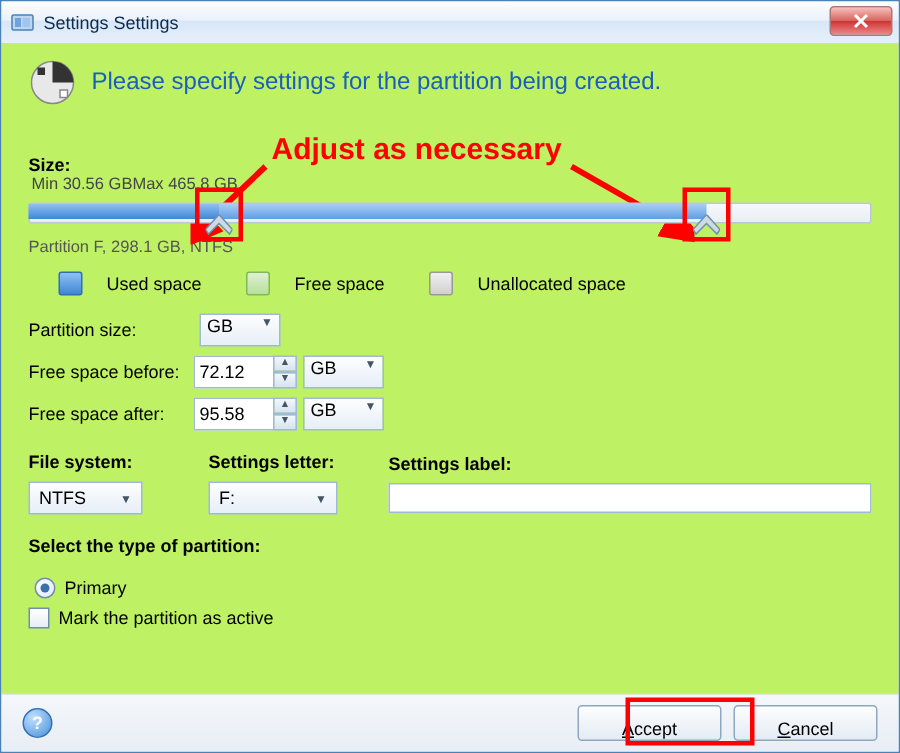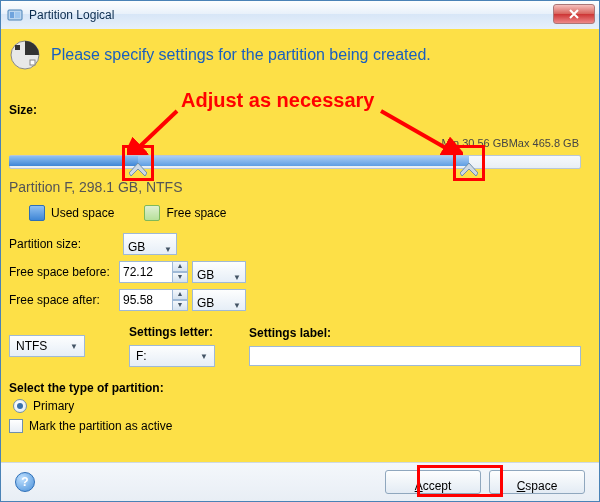--- a/index.html
+++ b/index.html
@@ -1,64 +1,64 @@
 <!DOCTYPE html>
 <html><head>
 <meta charset="utf-8">
 <style>
   html,body{margin:0;padding:0;font-family:"Segoe UI",Tahoma,sans-serif;font-size:12px;color:#000;background:#fff}
   .window{width:600px;height:502px;border:1px solid #4a82b6;box-sizing:border-box;position:relative;background:#fff}
   .titlebar{height:28px;background:linear-gradient(to bottom,#fdfefe 0%,#e9f1fa 45%,#d7e6f7 46%,#e7f0fa 100%);border-bottom:1px solid #9fb9d6;display:flex;align-items:center;padding:0 6px;position:relative}
   .titlebar .title-icon{width:16px;height:16px;margin-right:6px;display:flex;align-items:center;justify-content:center}
   .titlebar .title-text{font-size:12px;color:#0b2c4e}
   .win-close{position:absolute;right:4px;top:3px;width:40px;height:18px;border:1px solid #a77;border-radius:3px;background:linear-gradient(to bottom,#f6c0bd,#d8645c 49%,#c33 50%,#e88 100%);display:flex;align-items:center;justify-content:center;color:#fff;font-weight:bold;font-size:11px}
-  .body{position:absolute;left:0;right:0;top:28px;bottom:38px;padding:8px 18px 0 8px;box-sizing:border-box;background:#fde047}
+  .body{position:absolute;left:0;right:0;top:28px;bottom:38px;padding:8px 18px 0 18px;box-sizing:border-box;background:#bef264}
   .header-row{display:flex;align-items:center;gap:10px;margin-top:2px}
   .header-icon{width:32px;height:32px;flex:0 0 32px}
   .header-text{font-size:16px;color:#195fbf}
   .annotation{position:absolute;left:180px;top:60px;color:#ff0000;font-size:20px;font-weight:bold}
   .size-label{font-weight:bold;margin-top:32px}
-  .minmax-row{display:flex;justify-content:flex-end;font-size:11px;color:#444;margin-top:20px;padding:0 2px}
+  .minmax-row{display:flex;justify-content:flex-start;font-size:11px;color:#444;margin-top:0;padding:0 2px}
   .slider-wrap{position:relative;height:22px;margin-top:2px}
   .track{position:absolute;left:0;right:0;top:4px;height:12px;border:1px solid #b9c7d6;border-radius:2px;background:linear-gradient(to bottom,#f6f9fc,#e8eef5)}
   .segment-used{position:absolute;top:5px;height:10px;background:linear-gradient(to bottom,#8fc0f2,#3f86d6);left:0;width:22.6%;border-right:1px solid #2d6fb8}
   .segment-part{position:absolute;top:5px;height:10px;background:linear-gradient(to bottom,#a9cdf5,#5f9ee3);left:22.6%;width:57.9%}
   .handle{position:absolute;top:12px;width:18px;height:14px}
   .handle svg{display:block}
   .handle.left{left:calc(22.6% - 9px)}
   .handle.right{left:calc(80.5% - 9px)}
   .highlight{position:absolute;border:3px solid #ff0000;box-sizing:border-box;pointer-events:none}
   .hl-left{left:calc(22.6% - 16px);top:-6px;width:32px;height:36px}
   .hl-right{left:calc(80.5% - 16px);top:-6px;width:32px;height:36px}
-  .part-caption{font-size:14px;color:#555;margin-top:6px}
+  .part-caption{font-size:11px;color:#555;margin-top:6px}
   .legend{display:flex;gap:30px;margin-top:10px;padding-left:20px}
-  .legend-item{display:flex;align-items:center;gap:6px}
+  .legend-item{display:flex;align-items:center;gap:16px}
   .swatch{width:14px;height:14px;border:1px solid #888;border-radius:2px}
   .sw-used{background:linear-gradient(to bottom,#8fc0f2,#3f86d6);border-color:#2d6fb8}
   .sw-free{background:linear-gradient(to bottom,#dff0d2,#b7e09a);border-color:#7fb95a}
   .sw-unalloc{background:linear-gradient(to bottom,#f0f0f0,#d0d0d0);border-color:#999}
   .fields{margin-top:12px}
   .field-row{display:flex;align-items:center;margin-bottom:6px}
   .field-row .lbl{width:110px}
   .spin{display:flex;align-items:center}
   .spin input{width:46px;height:18px;border:1px solid #9fb9d6;padding:1px 3px;font-size:12px;text-align:left}
   .spin .btns{display:flex;flex-direction:column;margin-left:-1px}
   .spin .btns div{width:14px;height:9px;border:1px solid #9fb9d6;background:linear-gradient(to bottom,#f3f7fb,#d6e3f0);font-size:7px;line-height:7px;text-align:center;color:#456}
-  .unit-select{margin-left:4px;width:44px;height:20px;border:1px solid #9fb9d6;background:linear-gradient(to bottom,#fdfefe,#e6eef7);display:flex;align-items:flex-end;justify-content:space-between;padding:0 4px;font-size:12px}
+  .unit-select{margin-left:4px;width:44px;height:20px;border:1px solid #9fb9d6;background:linear-gradient(to bottom,#fdfefe,#e6eef7);display:flex;align-items:flex-start;justify-content:space-between;padding:0 4px;font-size:12px}
   .dropdown-arrow{font-size:8px;color:#456}
   .fs-row{display:flex;align-items:center;margin-top:14px;gap:0}
   .fs-col{display:flex;flex-direction:column}
   .fs-col .hdr{font-weight:bold;margin-bottom:6px}
   .combo{height:20px;border:1px solid #9fb9d6;background:linear-gradient(to bottom,#fdfefe,#e6eef7);display:flex;align-items:center;justify-content:space-between;padding:0 6px;font-size:12px}
   .col-fs{width:120px}
   .col-letter{width:120px}
   .col-label{flex:1}
   .label-input{height:20px;border:1px solid #9fb9d6;background:#fff;width:100%;box-sizing:border-box;padding:0 4px}
   .type-header{font-weight:bold;margin-top:14px}
-  .radio-row{display:flex;align-items:center;gap:6px;margin-top:4px;margin-left:4px}
+  .radio-row{display:flex;align-items:center;gap:6px;margin-top:14px;margin-left:4px}
   .radio{width:12px;height:12px;border:1px solid #6f8fad;border-radius:50%;background:radial-gradient(circle at 40% 35%,#fff,#dbe7f3);position:relative}
   .radio.checked::after{content:"";position:absolute;left:3px;top:3px;width:6px;height:6px;border-radius:50%;background:#3a71aa}
   .check-row{display:flex;align-items:flex-start;gap:6px;margin-top:6px;}
   .checkbox{width:12px;height:12px;border:1px solid #6f8fad;background:linear-gradient(to bottom,#fff,#e8eef5)}
   .footer{position:absolute;left:0;right:0;bottom:0;height:38px;border-top:1px solid #cfd9e3;background:linear-gradient(to bottom,#f4f7fb,#e8eef5);display:flex;align-items:center;padding:0 14px}
   .help-icon{width:18px;height:18px;border-radius:50%;background:radial-gradient(circle at 35% 30%,#bfe0ff,#4a90d9);color:#fff;display:flex;align-items:center;justify-content:center;font-weight:bold;font-size:12px;border:1px solid #2d6fb8}
   .footer .spacer{flex:1}
   .btn{height:22px;min-width:74px;border:1px solid #8fa7be;background:linear-gradient(to bottom,#fdfefe,#e3ebf4);border-radius:3px;display:flex;align-items:flex-end;justify-content:center;margin-left:8px;padding:0 10px}
   .btn u{text-decoration:underline}
   .hl-accept{position:absolute;border:3px solid #ff0000;box-sizing:border-box;right:96px;bottom:4px;width:86px;height:32px;pointer-events:none}
@@ -70,21 +70,21 @@
 <div class="window">
 
   <div class="titlebar">
     <span class="title-icon">
       <svg width="16" height="16" viewBox="0 0 16 16">
           <rect x="1" y="3" width="14" height="10" rx="1" fill="#bcd6f0" stroke="#4a82b6"></rect>
           <rect x="3" y="5" width="4" height="6" fill="#6fa3dd"></rect>
           <rect x="8" y="5" width="5" height="6" fill="#9ec6ef"></rect>
         </svg>
     </span>
-    <span class="title-text">Partition Logical</span>
+    <span class="title-text">Settings Settings</span>
     <div class="win-close">
       <svg width="10" height="10" viewBox="0 0 10 10">
           <path d="M1 1 L9 9 M9 1 L1 9" stroke="#fff" stroke-width="2"></path>
         </svg>
     </div>
   </div>
 
   <div class="body">
 
     <div class="header-row">
@@ -147,20 +147,24 @@
 
     <div class="legend">
       <div class="legend-item">
         <div class="swatch sw-used"></div>
         <span>Used space</span>
       </div>
       <div class="legend-item">
         <div class="swatch sw-free"></div>
         <span>Free space</span>
       </div>
+      <div class="legend-item">
+        <div class="swatch sw-unalloc"></div>
+        <span>Unallocated space</span>
+      </div>
     </div>
 
     <div class="fields">
 
       <div class="field-row">
         <span class="lbl">Partition size:</span>
         <div class="unit-select">
           <span>GB</span>
           <span class="dropdown-arrow">▼</span>
         </div>
@@ -192,20 +196,21 @@
         </div>
         <div class="unit-select">
           <span>GB</span>
           <span class="dropdown-arrow">▼</span>
         </div>
       </div>
     </div>
 
     <div class="fs-row">
       <div class="fs-col col-fs">
+        <span class="hdr">File system:</span>
         <div class="combo" style="width:62px">
           <span>NTFS</span>
           <span class="dropdown-arrow">▼</span>
         </div>
       </div>
       <div class="fs-col col-letter">
         <span class="hdr">Settings letter:</span>
         <div class="combo" style="width:72px">
           <span>F:</span>
           <span class="dropdown-arrow">▼</span>
@@ -230,18 +235,18 @@
 
   </div>
 
   <div class="footer">
     <div class="help-icon">?</div>
     <div class="spacer"></div>
     <div class="btn">
       <span><u>A</u><span>ccept</span></span>
     </div>
     <div class="btn">
-      <span><u>C</u><span>space</span></span>
+      <span><u>C</u><span>ancel</span></span>
     </div>
   </div>
 
   <div class="hl-accept"></div>
 </div>
 
 </body></html>

